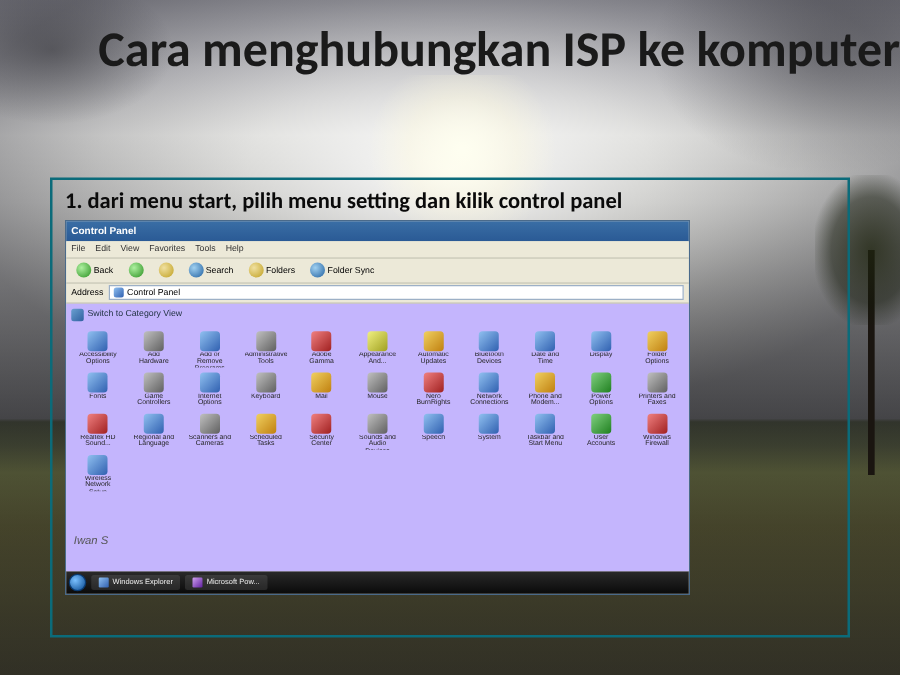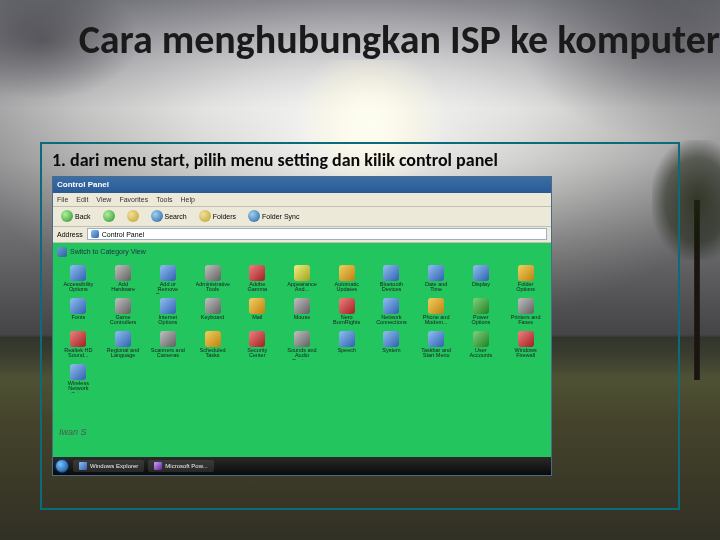--- a/index.html
+++ b/index.html
@@ -87,21 +87,21 @@
   .tb-btn { display: flex; align-items: center; gap: 2px; padding: 1px 3px; border: 1px solid transparent; border-radius: 2px; }
   .circ { width: 12px; height: 12px; border-radius: 50%; display: inline-block; }
   .circ.green { background: radial-gradient(circle at 35% 35%, #aef0a0, #2a9020); }
   .circ.blue { background: radial-gradient(circle at 35% 35%, #a0d0f0, #2060a0); }
   .circ.yellow { background: radial-gradient(circle at 35% 35%, #f0e0a0, #c0a020); }
   .win-address {
     height: 16px; background: #ece9d8; border-bottom: 1px solid #c0c0b0;
     display: flex; align-items: center; padding: 0 4px; gap: 4px;
   }
   .addr-field { flex: 1; background: #fff; border: 1px solid #9db0c6; height: 12px; display: flex; align-items: center; padding: 0 3px; gap: 3px; }
-  .cp-body { flex: 1; background: #22c55e; position: relative; overflow: hidden; }
+  .cp-body { flex: 1; background: #c4b5fd; position: relative; overflow: hidden; }
   .cp-sidebar-hint {
     position: absolute; top: 4px; left: 4px;
     display: flex; align-items: center; gap: 3px; color: #234; font-size: 7px;
   }
   .cp-sidebar-hint .swicon {
     width: 10px; height: 10px; background: linear-gradient(135deg, #6aa0d0, #3060a0); border-radius: 2px;
   }
   .cp-grid {
     position: absolute; top: 22px; left: 4px; right: 4px;
     display: grid; grid-template-columns: repeat(11, 1fr);

